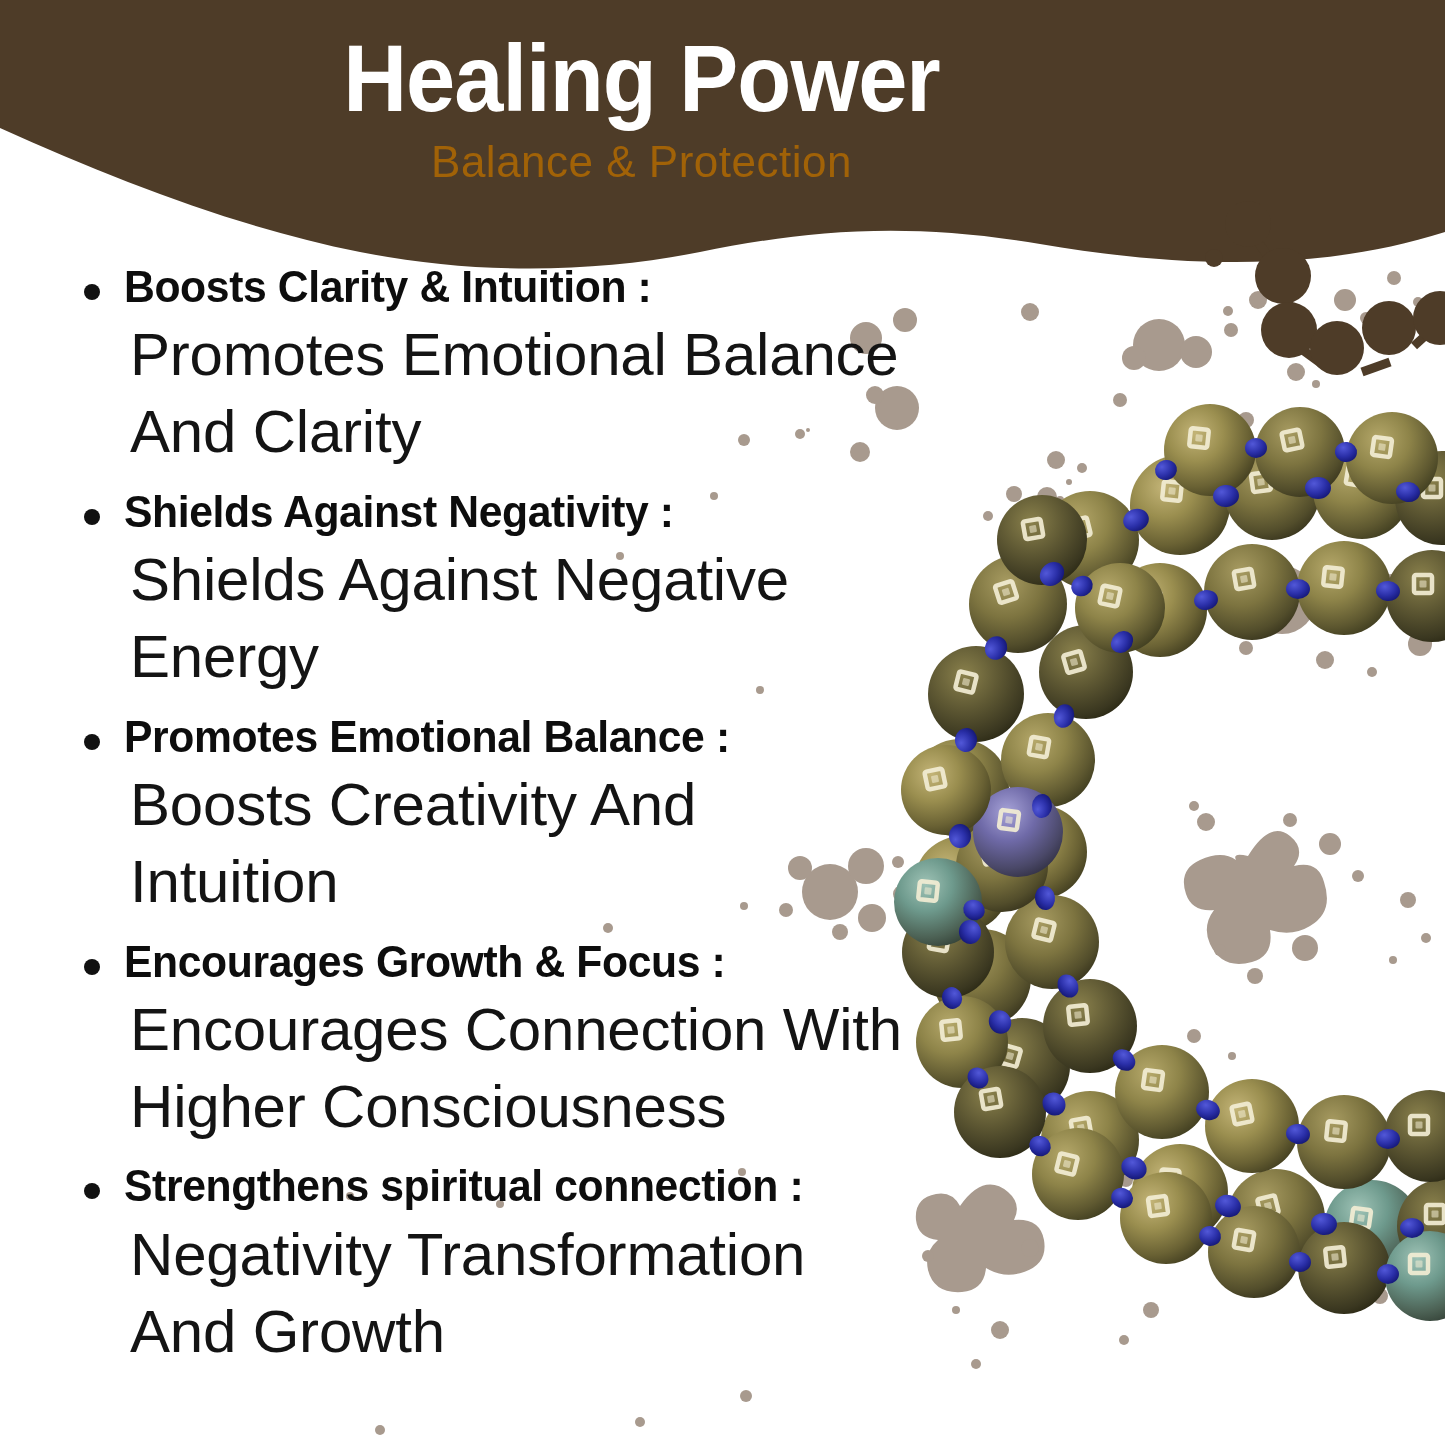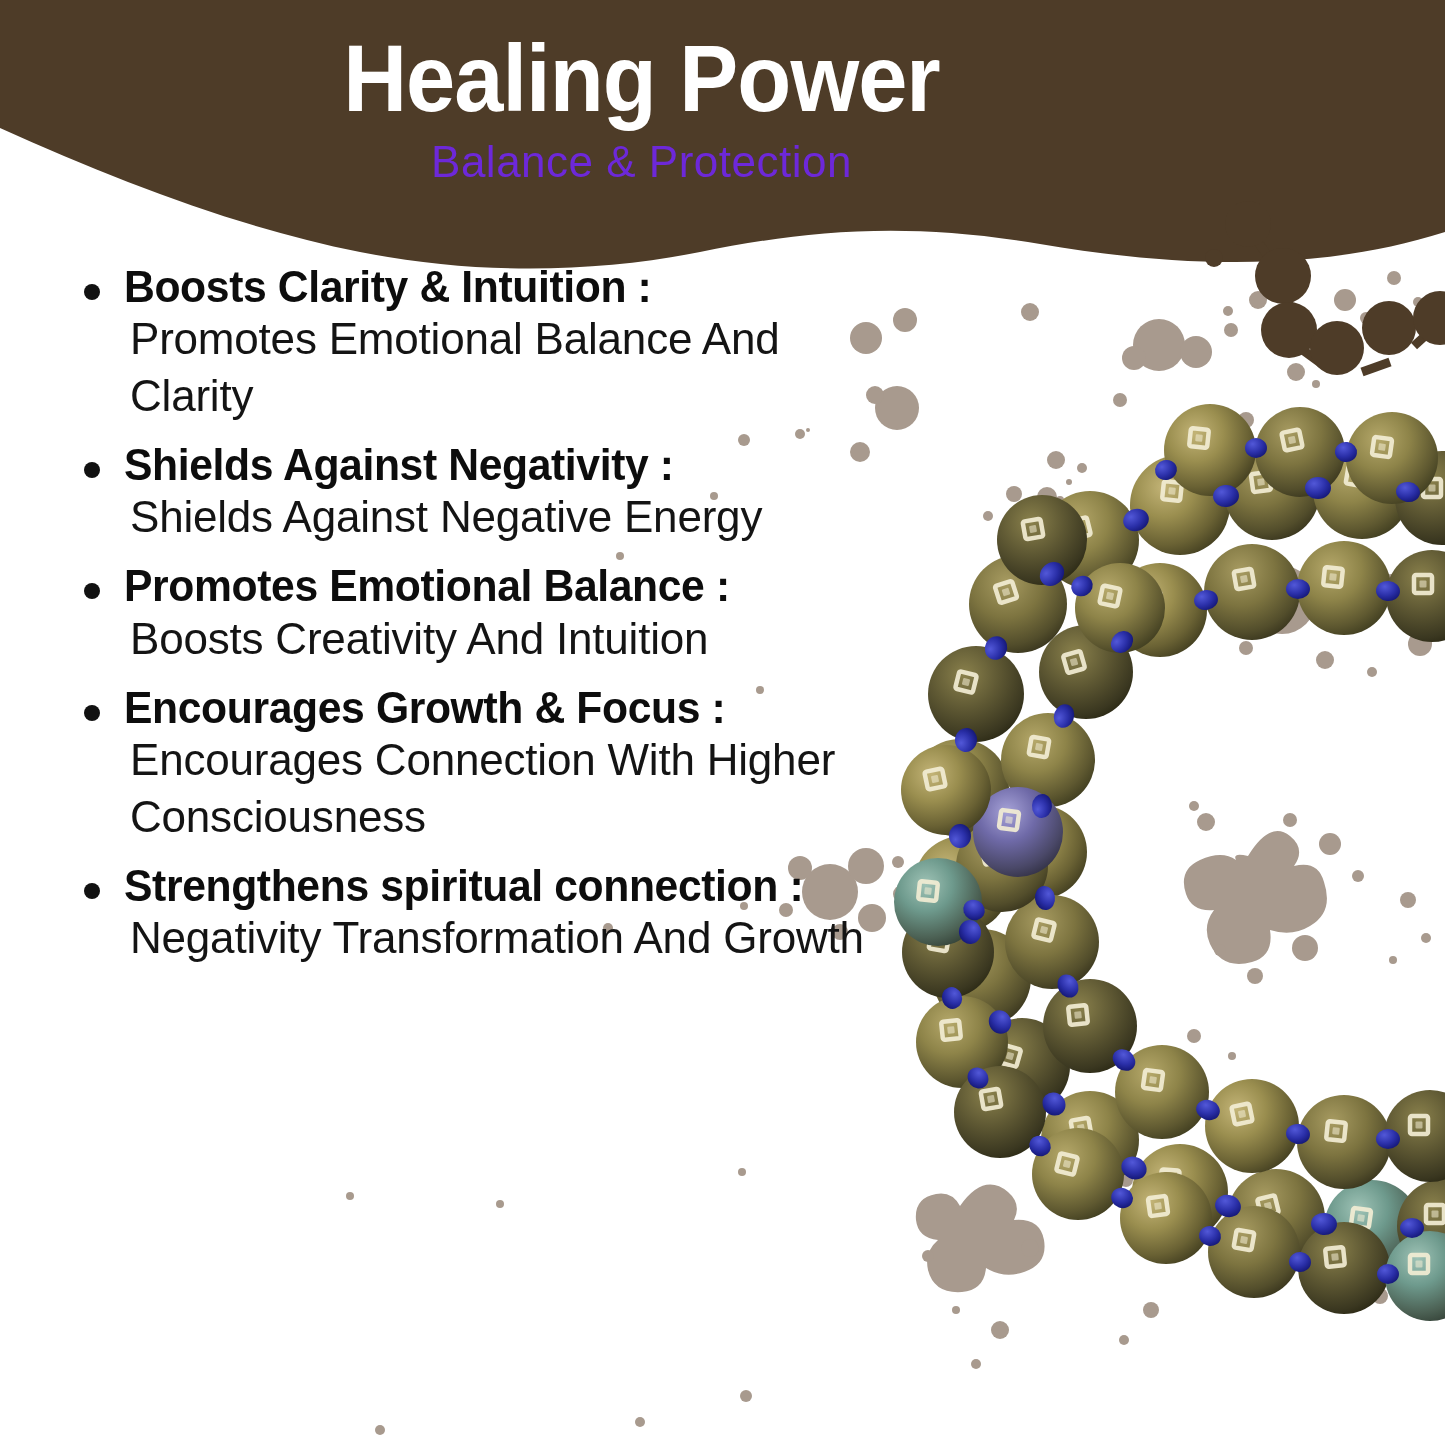--- a/index.html
+++ b/index.html
@@ -43,21 +43,21 @@
     font-family: "Liberation Sans Narrow", "Liberation Sans", sans-serif;
     font-weight: 700;
     font-size: 94px;
     line-height: 1.04;
     letter-spacing: -1px;
     transform: scaleX(0.94);
   }
   #page-subtitle {
     margin: 0;
     padding-top: 10px;
-    color: #6d28d9;
+    color: #a16207;
     font-family: "Liberation Sans", sans-serif;
     font-weight: 400;
     font-size: 44px;
     line-height: 1.1;
     letter-spacing: 0.5px;
   }
 
   
   #benefits-list {
     position: absolute;
@@ -89,25 +89,25 @@
     font-family: "Liberation Sans Narrow", "Liberation Sans", sans-serif;
     font-weight: 700;
     font-size: 44px;
     line-height: 1.12;
     letter-spacing: -0.4px;
     white-space: nowrap;
     transform: scaleX(0.97);
     transform-origin: left center;
   }
   .benefit-body {
-    margin: 0 0 0 6px;
+    margin: 6px 0 0 6px;
     color: #141414;
     font-family: "Liberation Sans", sans-serif;
     font-weight: 400;
-    font-size: 44px;
+    font-size: 60px;
     line-height: 1.28;
     letter-spacing: -0.2px;
     max-width: 780px;
   }
 
   
   #splatter-layer, #beadchain-layer, #necklace-layer {
     position: absolute;
     left: 0;
     top: 0;

